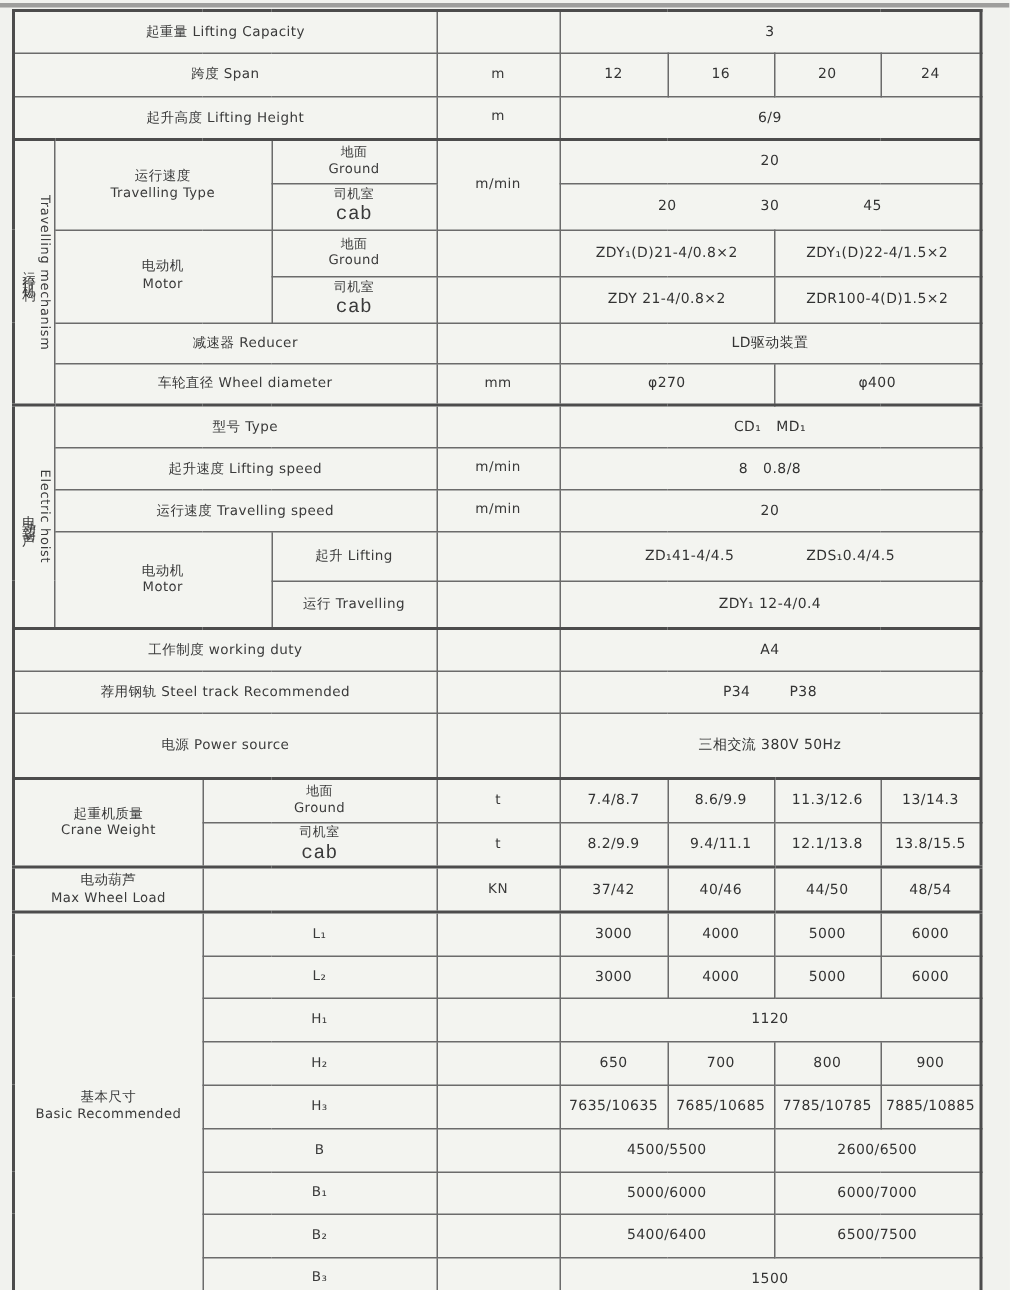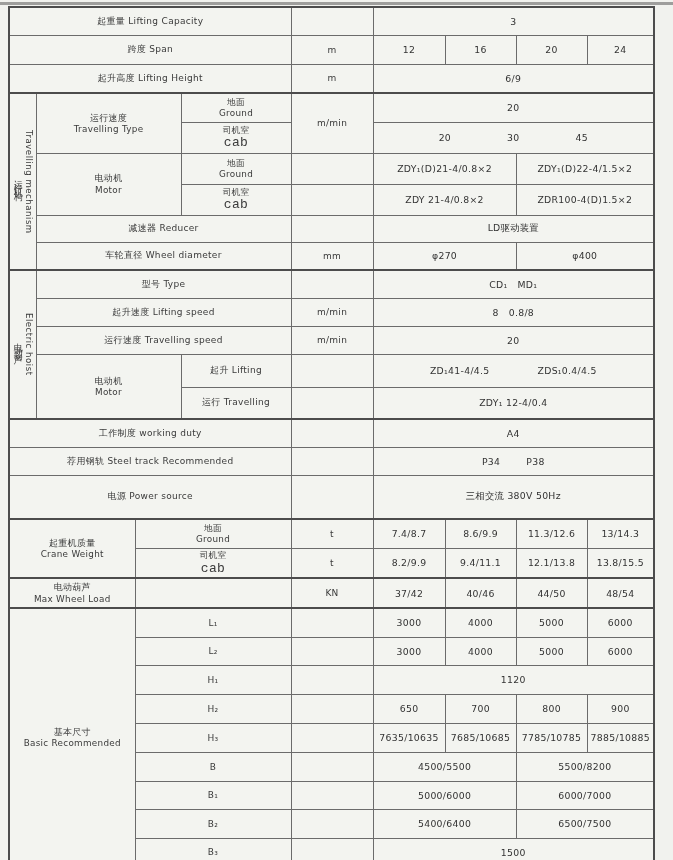--- a/index.html
+++ b/index.html
@@ -323,21 +323,21 @@
     <td class="val">7635/10635</td>
     <td class="val">7685/10685</td>
     <td class="val">7785/10785</td>
     <td class="val">7885/10885</td>
   </tr>
 
   <tr style="height:29px">
     <td colspan="2" class="sub">B</td>
     <td class="unit"></td>
     <td colspan="2" class="val">4500/5500</td>
-    <td colspan="2" class="val">5500/8200</td>
+    <td colspan="2" class="val">2600/6500</td>
   </tr>
 
   <tr style="height:28px">
     <td colspan="2" class="sub">B₁</td>
     <td class="unit"></td>
     <td colspan="2" class="val">5000/6000</td>
     <td colspan="2" class="val">6000/7000</td>
   </tr>
 
   <tr style="height:29px">

